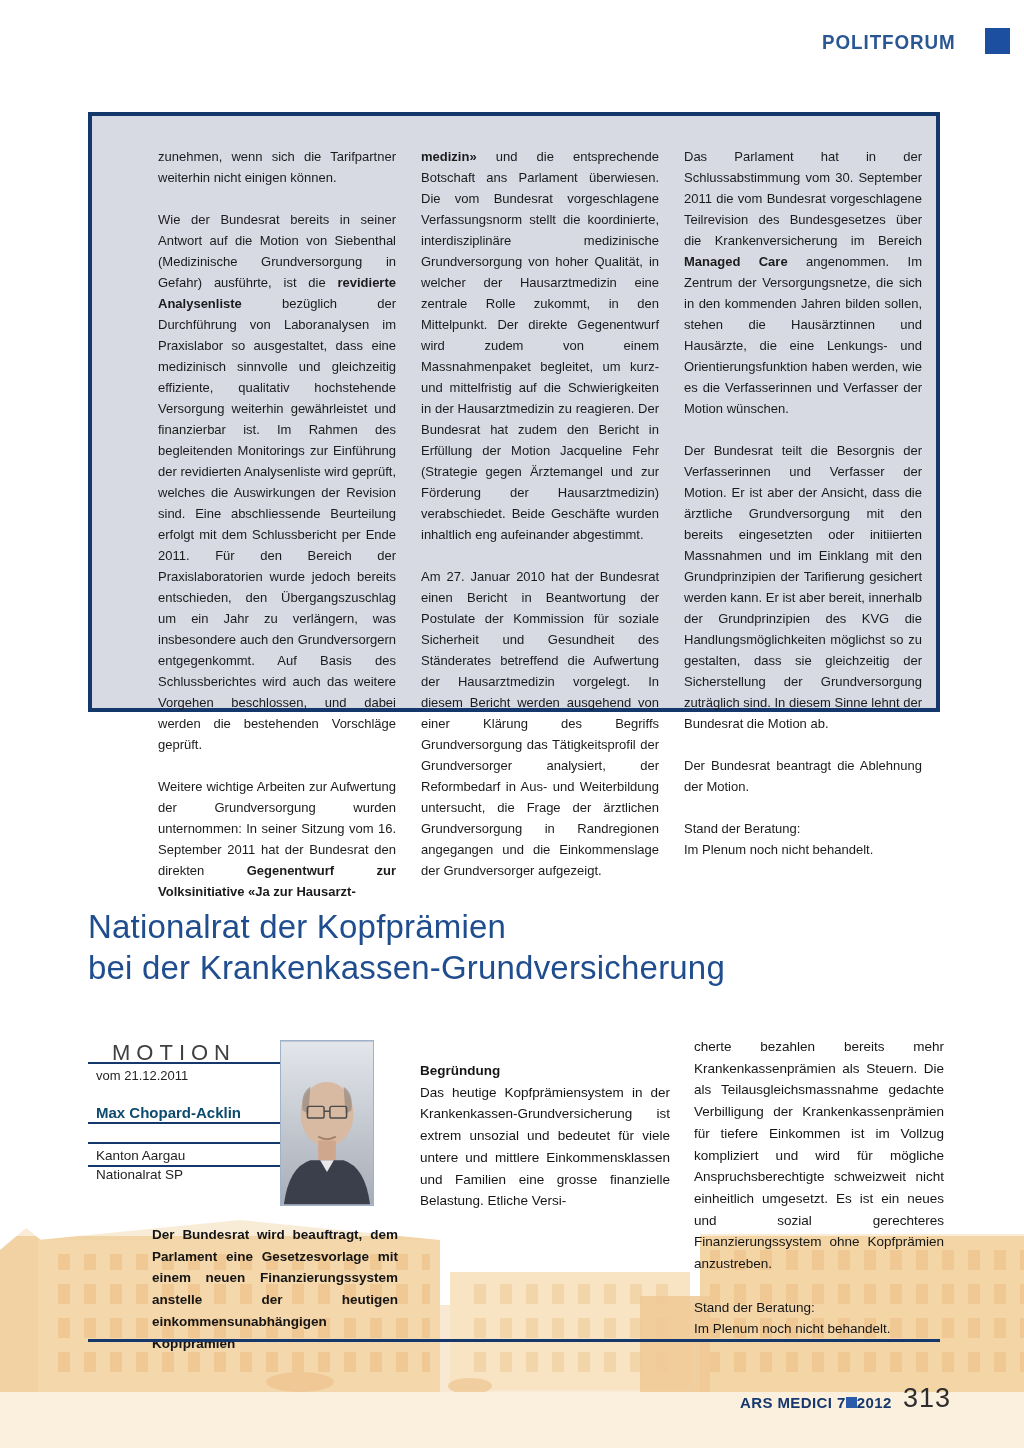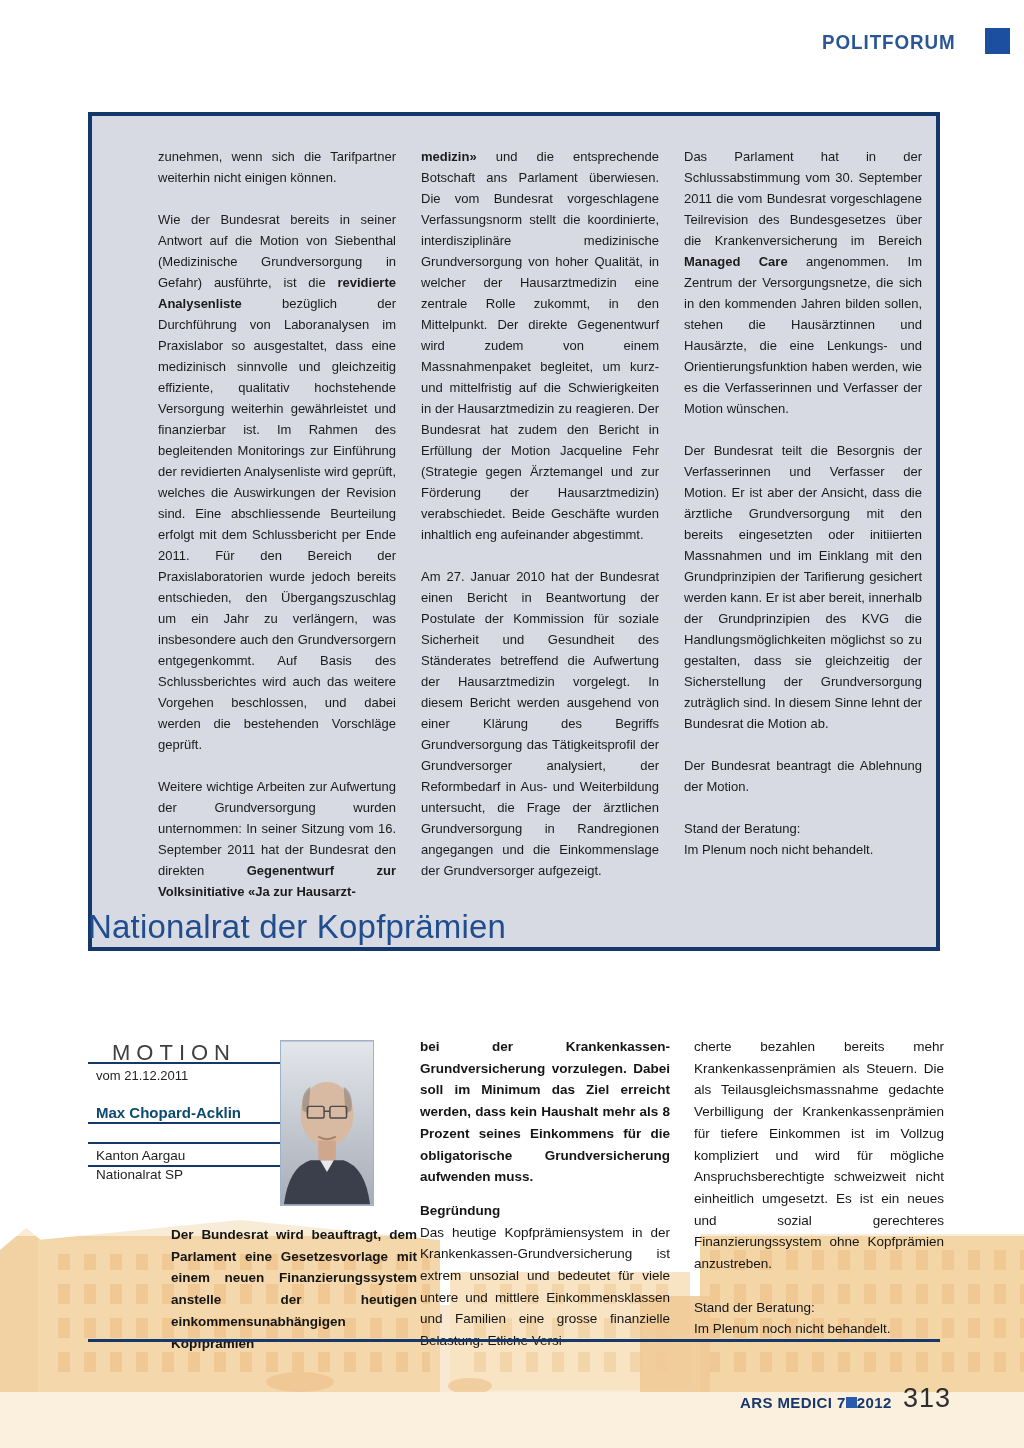--- a/index.html
+++ b/index.html
@@ -7,21 +7,21 @@
   body { width:1024px; height:1448px; position:relative; font-family:"Liberation Sans", sans-serif; }
   .page { position:absolute; left:0; top:0; width:1024px; height:1448px; overflow:hidden; background:#fff; }
   .fg { z-index:2; }
 
   
   .politforum { position:absolute; top:31px; left:822px; font-size:20px; font-weight:bold;
                 letter-spacing:1px; color:#2b5694; transform:scaleX(.94); transform-origin:left; }
   .header-square { position:absolute; top:28px; left:985px; width:25px; height:26px; background:#1d4fa0; }
 
   
-  .infobox { position:absolute; left:88px; top:112px; width:852px; height:839px;
+  .infobox { position:absolute; left:88px; top:112px; width:852px; height:600px;
              background:#d8dae3; border:4px solid #14386b; display:flex;
              padding:30px 14px 0 66px; gap:25px; }
   .ibcol { width:238px; font-size:13px; line-height:21px; color:#1b1b1d;
            text-align:justify; hyphens:auto; -webkit-hyphens:auto; }
   .ibcol p { margin-bottom:21px; }
   .bold { font-weight:bold; }
   .nojust { text-align:left; }
 
   
   .article-title { position:absolute; left:88px; top:906px; font-size:33px; line-height:41px;
@@ -34,24 +34,24 @@
   .motion-date   { position:absolute; left:96px; top:1068px; font-size:13px; color:#1f1f1f; }
   .motion-author { position:absolute; left:96px; top:1104px; font-size:15px; font-weight:bold; color:#0c4a6e; }
   .motion-role   { position:absolute; left:96px; top:1127px; font-size:13.5px; color:#1f1f1f;margin-top:40px; }
   .motion-canton { position:absolute; left:96px; top:1148px; font-size:13.5px; color:#1f1f1f; }
   .portrait { position:absolute; left:280px; top:1040px; width:94px; height:166px;
               border:1px solid #9fb2cc; background:#b8bec8; }
   .portrait svg { display:block; width:100%; height:100%; }
 
   
   .mcol { font-size:13.5px; line-height:21.7px; color:#151515; }
-  .motion-col1 { position:absolute; left:171px; top:1224px; width:246px; font-weight:bold; text-align:justify; }
+  .motion-col1 { position:absolute; left:152px; top:1224px; width:246px; font-weight:bold; text-align:justify; }
   .motion-col2 { position:absolute; left:420px; top:1036px; width:250px; }
   .motion-col2 .lead { font-weight:bold; text-align:justify; }
-  .motion-col2 .heading { font-weight:bold; margin-top:12px; }
+  .motion-col2 .heading { font-weight:bold; margin-top:24px; }
   .motion-col2 .body { text-align:justify; }
   .motion-col3 { position:absolute; left:694px; top:1036px; width:250px; }
   .motion-col3 .body { text-align:justify; }
   .stand { margin-top:22px; }
 
   
   .footer-rule { position:absolute; left:88px; top:1339px; width:852px; height:3px; background:#14386b; }
   .footer-citation { position:absolute; left:740px; top:1394px; font-size:15px; font-weight:bold;
                      color:#17386e; letter-spacing:.4px; display:flex; align-items:center; }
   .footer-sq { width:11px; height:11px; background:#2b5cab; display:inline-block; }
@@ -107,20 +107,21 @@
       <p><span>Das Parlament hat in der Schlussabstimmung vom 30. September 2011 die vom Bundesrat vorgeschlagene Teilrevision des Bundesgesetzes über die Krankenversicherung im Bereich </span><span class="bold">Managed Care</span><span> angenommen. Im Zentrum der Versorgungsnetze, die sich in den kommenden Jahren bilden sollen, stehen die Hausärztinnen und Hausärzte, die eine Lenkungs- und Orientierungsfunktion haben werden, wie es die Verfasserinnen und Verfasser der Motion wünschen.</span></p>
       <p>Der Bundesrat teilt die Besorgnis der Verfasserinnen und Verfasser der Motion. Er ist aber der Ansicht, dass die ärztliche Grundversorgung mit den bereits eingesetzten oder initiierten Massnahmen und im Einklang mit den Grundprinzipien der Tarifierung gesichert werden kann. Er ist aber bereit, innerhalb der Grundprinzipien des KVG die Handlungsmöglichkeiten möglichst so zu gestalten, dass sie gleichzeitig der Sicherstellung der Grundversorgung zuträglich sind. In diesem Sinne lehnt der Bundesrat die Motion ab.</p>
       <p>Der Bundesrat beantragt die Ablehnung der Motion.</p>
       <p class="nojust"><span>Stand der Beratung:</span><br>
       <span>Im Plenum noch nicht behandelt.</span></p>
     </div>
   </div>
 
   <h1 class="article-title fg">
     <span>Nationalrat der Kopfprämien</span><br>
+    <span>bei der Krankenkassen-Grundversicherung</span>
   </h1>
 
   <div class="motion-label fg">MOTION</div>
   <div class="rule fg" style="top:1062px"></div>
   <div class="motion-date fg">vom 21.12.2011</div>
   <div class="motion-author fg">Max Chopard-Acklin</div>
   <div class="rule fg" style="top:1122px"></div>
   <div class="motion-role fg">Nationalrat SP</div>
   <div class="rule fg" style="top:1142px"></div>
   <div class="motion-canton fg">Kanton Aargau</div>
@@ -144,21 +145,20 @@
       <path d="M38,97 Q47,102 56,97" stroke="#a5806c" stroke-width="2" fill="none"></path>
       <rect x="38" y="101" width="18" height="21" fill="#cfa78d"></rect>
       <path d="M3,166 Q8,128 30,121 L64,121 Q86,128 91,166 Z" fill="#3a3f4b"></path>
       <path d="M40,121 L47,133 L54,121 Z" fill="#e8e8ea"></path>
     </svg>
   </div>
 
   <div class="motion-col1 mcol fg">Der Bundesrat wird beauftragt, dem Parlament eine Gesetzesvorlage mit einem neuen Finanzierungssystem anstelle der heutigen einkommensunabhängigen Kopfprämien</div>
 
   <div class="motion-col2 mcol fg">
-    <div class="lead">bei der Krankenkassen-Grundversicherung vorzulegen. Dabei soll im Minimum das Ziel erreicht werden, dass kein Haushalt mehr als 8 Prozent seines Einkommens für die obligatorische Grundversicherung aufwenden muss.</div>
     <div class="heading">Begründung</div>
     <div class="body">Das heutige Kopfprämiensystem in der Krankenkassen-Grundversicherung ist extrem unsozial und bedeutet für viele untere und mittlere Einkommensklassen und Familien eine grosse finanzielle Belastung. Etliche Versi-</div>
   </div>
 
   <div class="motion-col3 mcol fg">
     <div class="body">cherte bezahlen bereits mehr Krankenkassenprämien als Steuern. Die als Teilausgleichsmassnahme gedachte Verbilligung der Krankenkassenprämien für tiefere Einkommen ist im Vollzug kompliziert und wird für mögliche Anspruchsberechtigte schweizweit nicht einheitlich umgesetzt. Es ist ein neues und sozial gerechteres Finanzierungssystem ohne Kopfprämien anzustreben.</div>
     <div class="stand">
       <span>Stand der Beratung:</span><br>
       <span>Im Plenum noch nicht behandelt.</span>
     </div>

